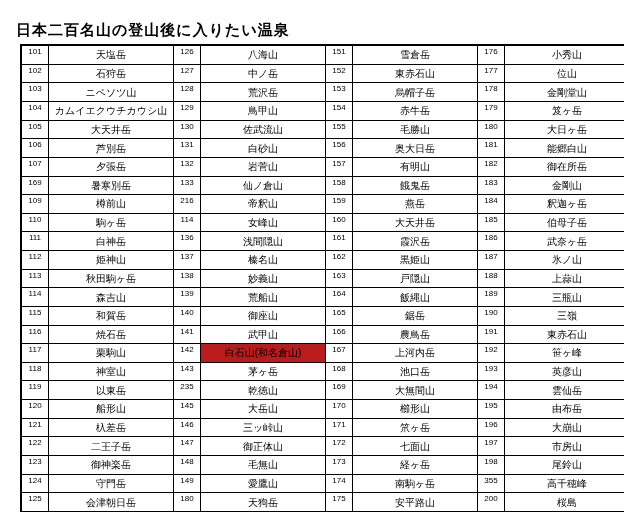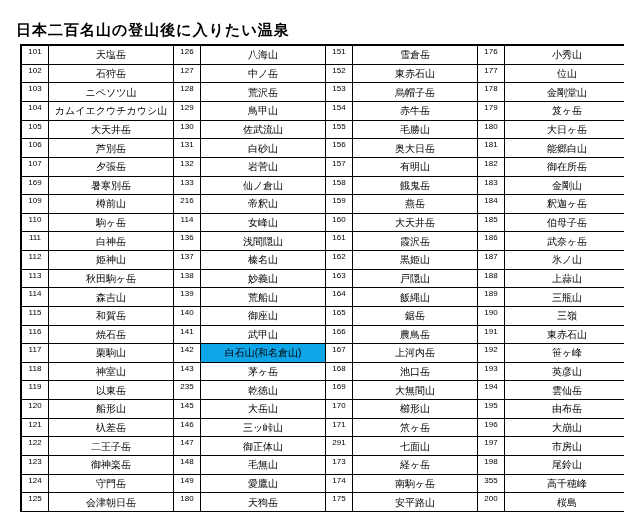--- a/index.html
+++ b/index.html
@@ -223,21 +223,21 @@
           <td class="name">武甲山</td>
           <td class="num">166</td>
           <td class="name">農鳥岳</td>
           <td class="num">191</td>
           <td class="name">東赤石山</td>
         </tr>
         <tr>
           <td class="num">117</td>
           <td class="name">栗駒山</td>
           <td class="num">142</td>
-          <td class="name" style="background: #0ea5e9; margin-top: 40px;">白石山(和名倉山)</td>
+          <td class="name" style="background: #b91c1c; margin-top: 40px;">白石山(和名倉山)</td>
           <td class="num">167</td>
           <td class="name">上河内岳</td>
           <td class="num">192</td>
           <td class="name">笹ヶ峰</td>
         </tr>
         <tr>
           <td class="num">118</td>
           <td class="name">神室山</td>
           <td class="num">143</td>
           <td class="name">茅ヶ岳</td>
@@ -274,21 +274,21 @@
           <td class="num">171</td>
           <td class="name">笊ヶ岳</td>
           <td class="num">196</td>
           <td class="name">大崩山</td>
         </tr>
         <tr>
           <td class="num">122</td>
           <td class="name">二王子岳</td>
           <td class="num">147</td>
           <td class="name">御正体山</td>
-          <td class="num">291</td>
+          <td class="num">172</td>
           <td class="name">七面山</td>
           <td class="num">197</td>
           <td class="name">市房山</td>
         </tr>
         <tr>
           <td class="num">123</td>
           <td class="name">御神楽岳</td>
           <td class="num">148</td>
           <td class="name">毛無山</td>
           <td class="num">173</td>

